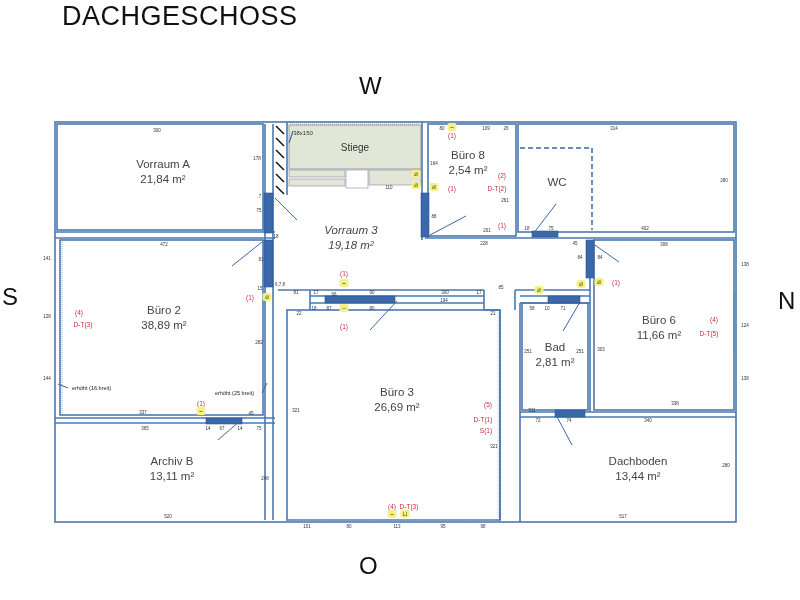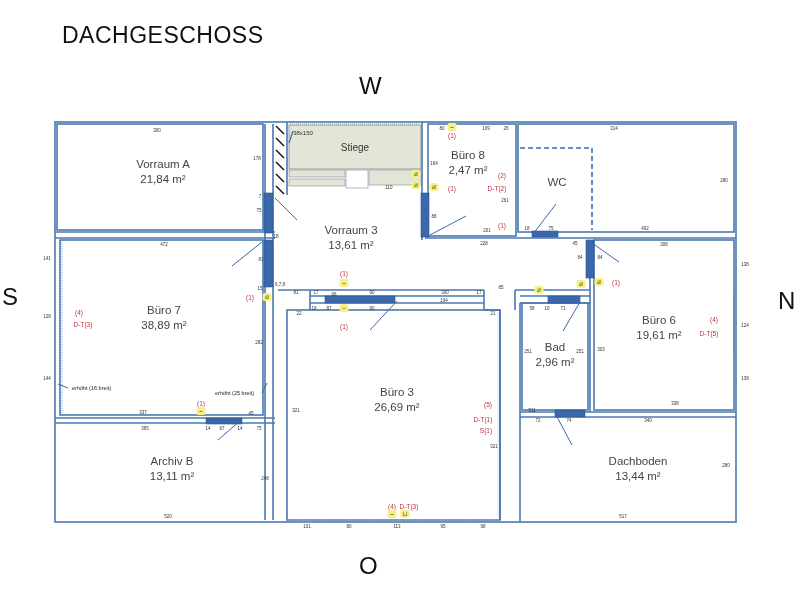--- a/index.html
+++ b/index.html
@@ -1,17 +1,17 @@
 <!DOCTYPE html>
 <html><head>
 <meta charset="utf-8">
 <style>
   html,body{margin:0;padding:0;background:#fff;}
   body{width:800px;height:600px;position:relative;overflow:hidden;font-family:"Liberation Sans",sans-serif;}
-  .title{position:absolute;left:62px;top:22px;font-size:23px;color:#111;letter-spacing:0.5px;}
+  .title{position:absolute;left:62px;top:1px;font-size:27px;color:#111;letter-spacing:0.5px;}
   .compass{position:absolute;font-size:24px;color:#111;}
   svg{position:absolute;left:0;top:0;}
   .room-label{position:absolute;text-align:center;color:#444;font-size:11.5px;line-height:15px;transform:translate(-50%,-50%);white-space:nowrap;}
   .dim{position:absolute;font-size:4.5px;color:#333;white-space:nowrap;transform:translate(-50%,-50%);}
   .anno{position:absolute;font-size:6.5px;color:#c0303a;white-space:nowrap;transform:translate(-50%,-50%);}
   .note{position:absolute;font-size:5.5px;color:#222;white-space:nowrap;}
   .stair-label{position:absolute;font-size:10px;color:#333;transform:translate(-50%,-50%);}
   .sock{position:absolute;width:9px;height:8px;background:#f6f08a;border-radius:2px;transform:translate(-50%,-50%);font-size:7px;line-height:8px;text-align:center;color:#556b00;}
 </style>
 </head>
@@ -119,46 +119,46 @@
   </g>
   <g stroke="#3a68aa" stroke-width="1.2" fill="none">
     <line x1="293" y1="131" x2="289" y2="143"></line>
   </g>
 </svg>
 
 <div class="room-label" style="left:163px;top:172px;">
     <div>Vorraum A</div>
     <div>21,84 m²</div>
   </div>
-<div class="room-label" style="left:351px;top:238px;">
+<div class="room-label" style="left:351px;top:238px;font-style:italic;">
     <div>Vorraum 3</div>
-    <div>13,61 m²</div>
+    <div>19,18 m²</div>
   </div>
 <div class="room-label" style="left:468px;top:163px;">
     <div>Büro 8</div>
-    <div>2,47 m²</div>
+    <div>2,54 m²</div>
   </div>
 <div class="room-label" style="left:557px;top:182px;">
     <div>WC</div>
   </div>
 <div class="room-label" style="left:164px;top:318px;">
-    <div>Büro 7</div>
+    <div>Büro 2</div>
     <div>38,89 m²</div>
   </div>
 <div class="room-label" style="left:397px;top:400px;">
     <div>Büro 3</div>
     <div>26,69 m²</div>
   </div>
 <div class="room-label" style="left:555px;top:355px;">
     <div>Bad</div>
-    <div>2,96 m²</div>
+    <div>2,81 m²</div>
   </div>
 <div class="room-label" style="left:659px;top:328px;">
     <div>Büro 6</div>
-    <div>19,61 m²</div>
+    <div>11,66 m²</div>
   </div>
 <div class="room-label" style="left:172px;top:469px;">
     <div>Archiv B</div>
     <div>13,11 m²</div>
   </div>
 <div class="room-label" style="left:638px;top:469px;">
     <div>Dachboden</div>
     <div>13,44 m²</div>
   </div>
 

